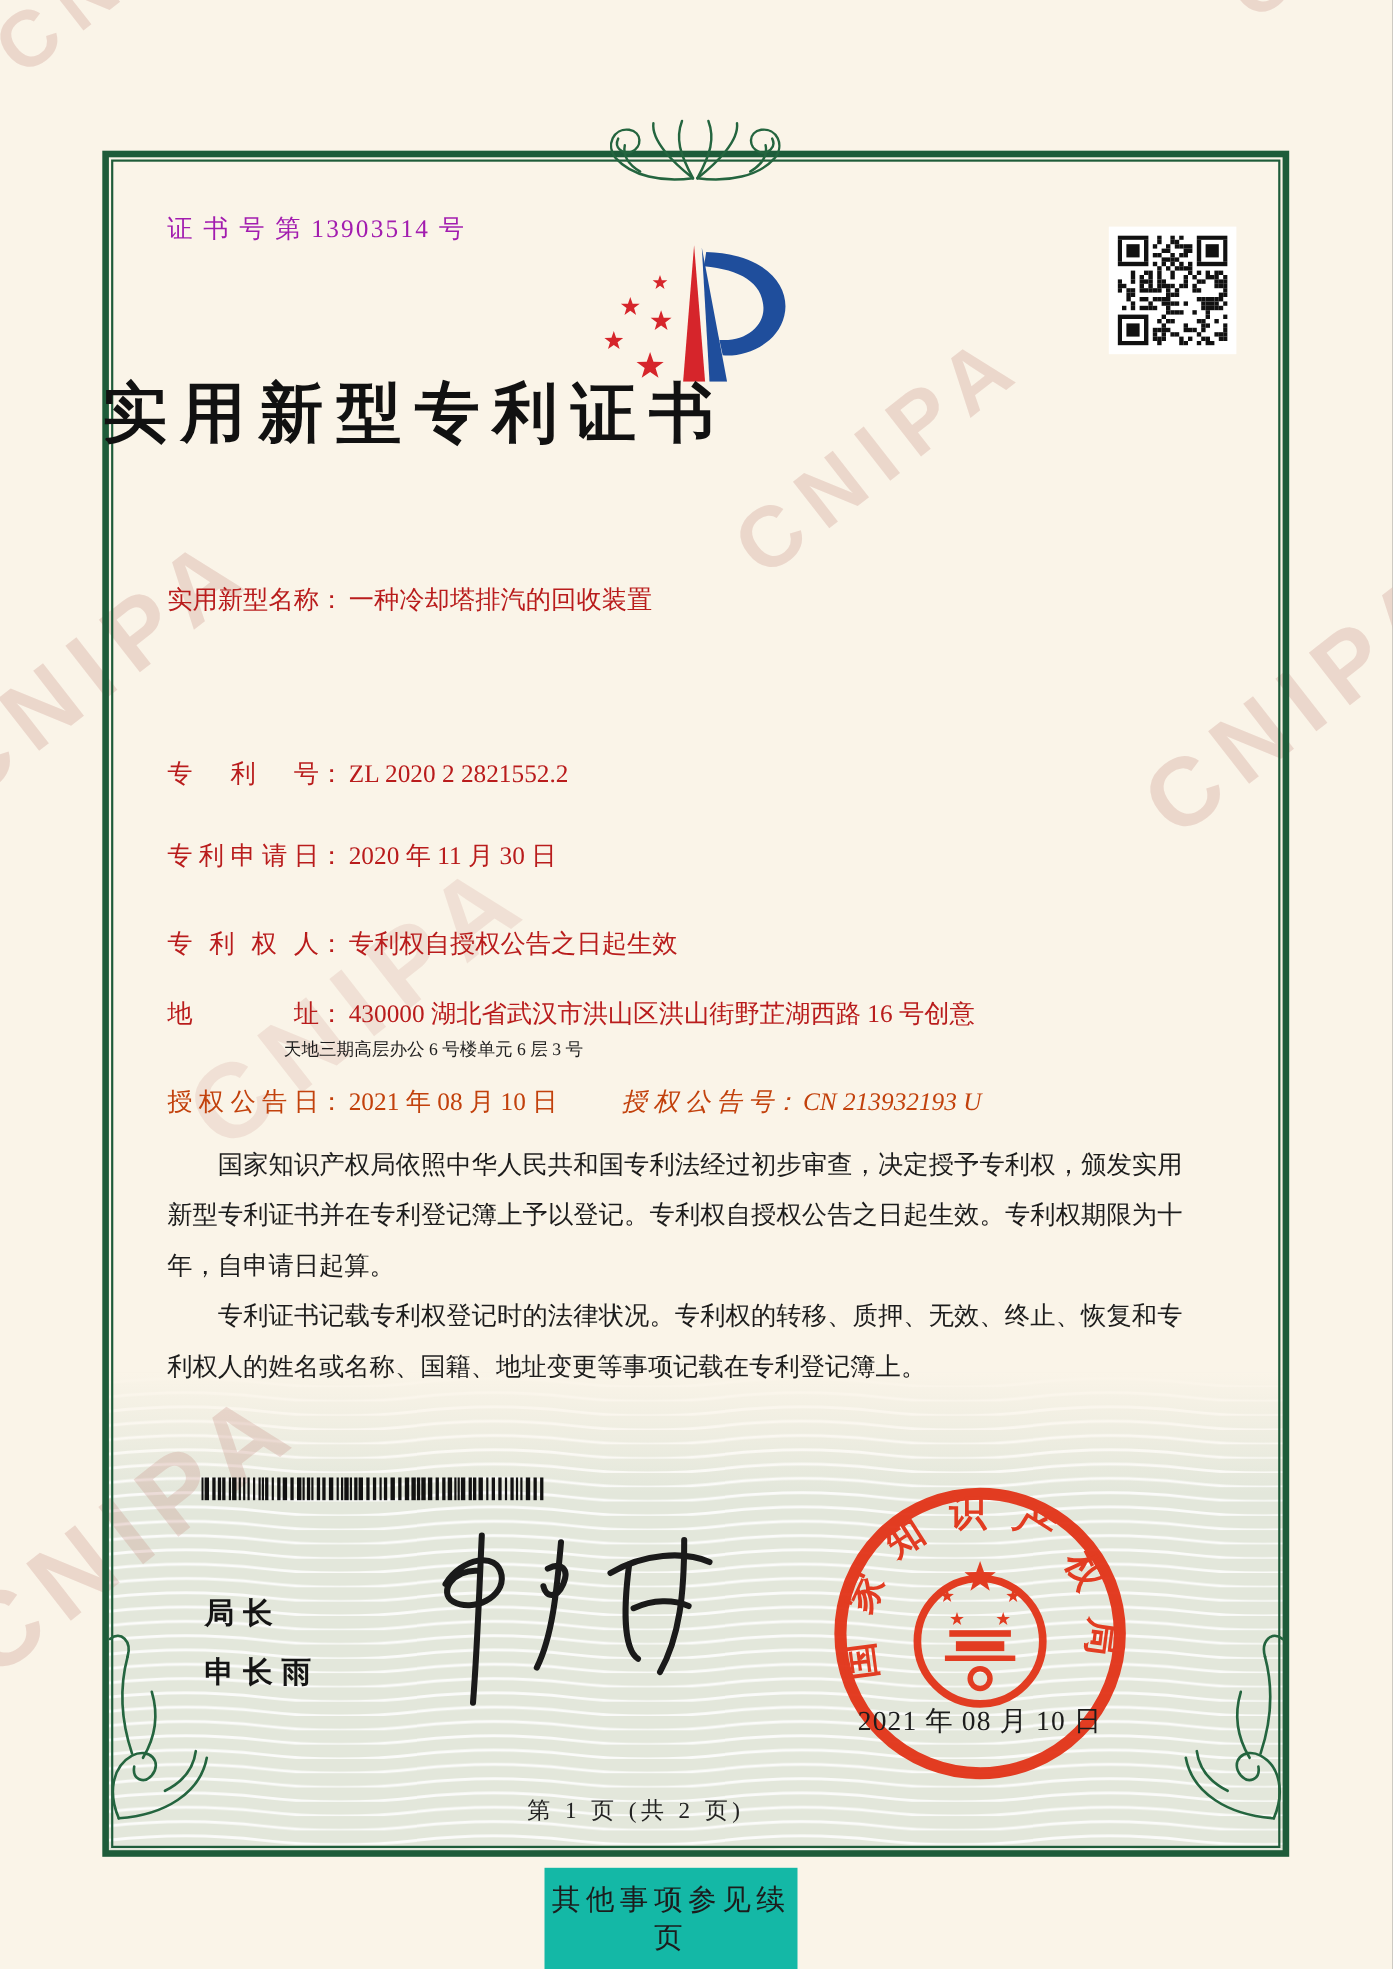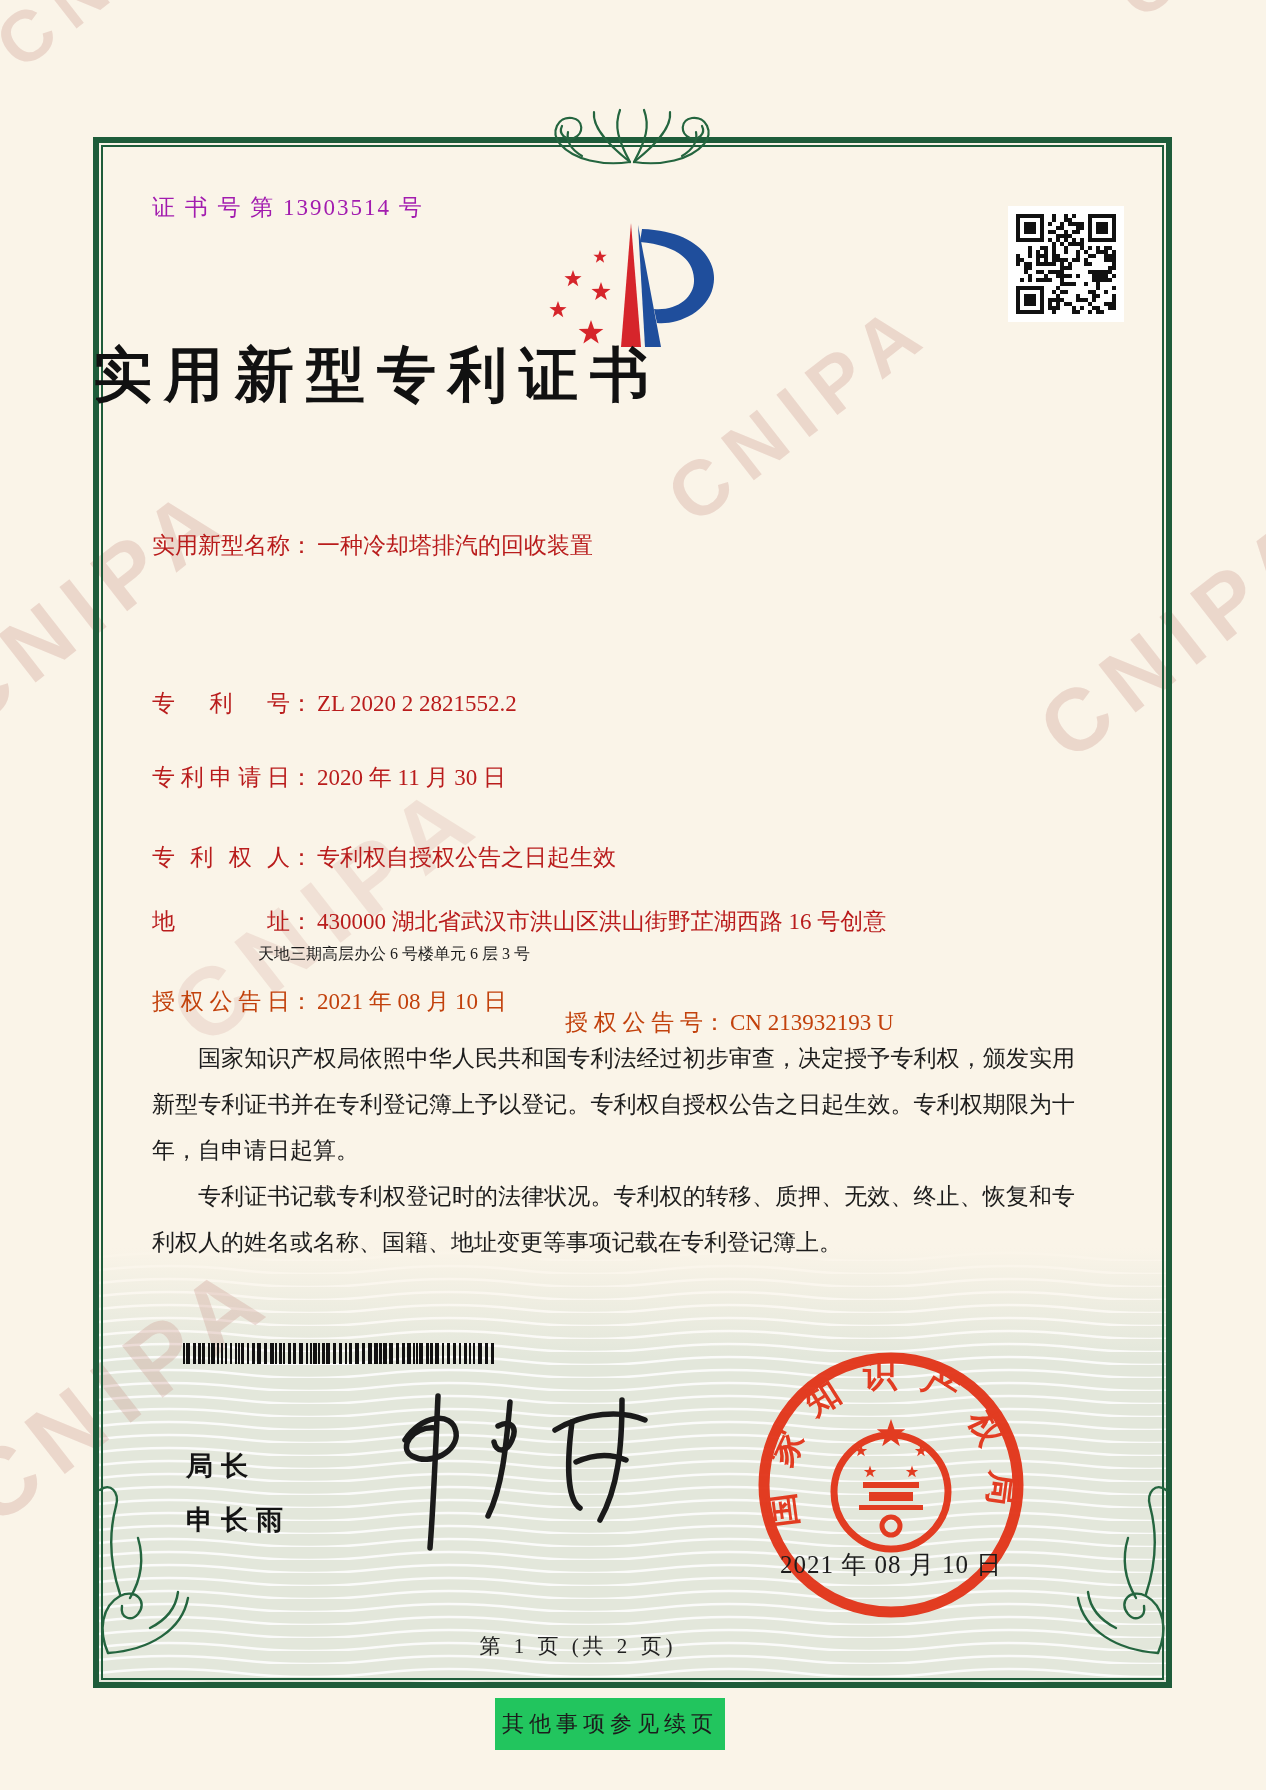--- a/index.html
+++ b/index.html
@@ -42,22 +42,22 @@
   #body-text{left:152px;top:1036px;width:923px;font-size:23px;line-height:46px;color:#1c1c1c;text-align:justify;}
   #body-text p{text-indent:2em;}
   #barcode{left:183px;top:1343px;}
   .director{left:186px;font-size:27px;font-family:"Liberation Sans","DejaVu Sans",sans-serif;
     font-weight:600;letter-spacing:8px;color:#141414;}
   #signature{left:360px;top:1388px;}
   #seal{left:748px;top:1342px;opacity:.95;}
   #seal-date{left:762px;top:1548px;width:258px;text-align:center;font-size:25px;color:#1c1c1c;
     letter-spacing:1px;z-index:7;}
   #page-footer{left:93px;top:1632px;width:970px;text-align:center;font-size:21px;letter-spacing:4px;color:#222;}
-  #continuation{left:495px;top:1698px;width:230px;background:#22c55e;padding:11px 0;text-align:center;
-    font-size:22px;letter-spacing:5px;color:#1c1c1c;z-index:7;}
+  #continuation{left:495px;top:1698px;width:230px;background:#14b8a6;padding:11px 0;text-align:center;
+    font-size:26px;letter-spacing:5px;color:#1c1c1c;z-index:7;}
 </style>
 </head>
 <body>
 
 <div id="page">
 
   <svg id="wave-zone" width="1068" height="438">
     <defs>
       <pattern id="wavep" width="280" height="13" patternUnits="userSpaceOnUse">
         <path d="M0,9 Q70,1 140,9 T280,9" stroke="#ffffff" stroke-width="2.6" fill="none" opacity="0.85"></path>
@@ -356,21 +356,21 @@
     <span class="field-label">专利权人</span><span class="field-colon">：</span><span class="field-value">专利权自授权公告之日起生效</span>
   </div>
   <div class="content field-row" style="top:906px;">
     <span class="field-label">地址</span><span class="field-colon">：</span><span class="field-value">430000  湖北省武汉市洪山区洪山街野芷湖西路 16 号创意</span>
   </div>
   <div class="content addr-line2">天地三期高层办公 6 号楼单元 6 层 3 号</div>
 
   <div class="content grant-group" style="left:152px;top:986px;">
     <span class="field-label">授权公告日</span><span>：</span><span class="field-value">2021 年 08 月 10 日</span>
   </div>
-  <div class="content grant-group" style="left:565px;top:1007px;">
+  <div class="content grant-group" style="left:565px;top:986px;font-style:italic;">
     <span class="field-label">授权公告号</span><span>：</span><span class="field-value">CN 213932193 U</span>
   </div>
 
   <div class="content" id="body-text">
     <p>国家知识产权局依照中华人民共和国专利法经过初步审查，决定授予专利权，颁发实用新型专利证书并在专利登记簿上予以登记。专利权自授权公告之日起生效。专利权期限为十年，自申请日起算。</p>
     <p>专利证书记载专利权登记时的法律状况。专利权的转移、质押、无效、终止、恢复和专利权人的姓名或名称、国籍、地址变更等事项记载在专利登记簿上。</p>
   </div>
 
   <svg class="content" id="barcode" width="318" height="21" viewBox="0 0 318 21">
       <rect x="0" y="0" width="2" height="21" fill="#111"></rect>

